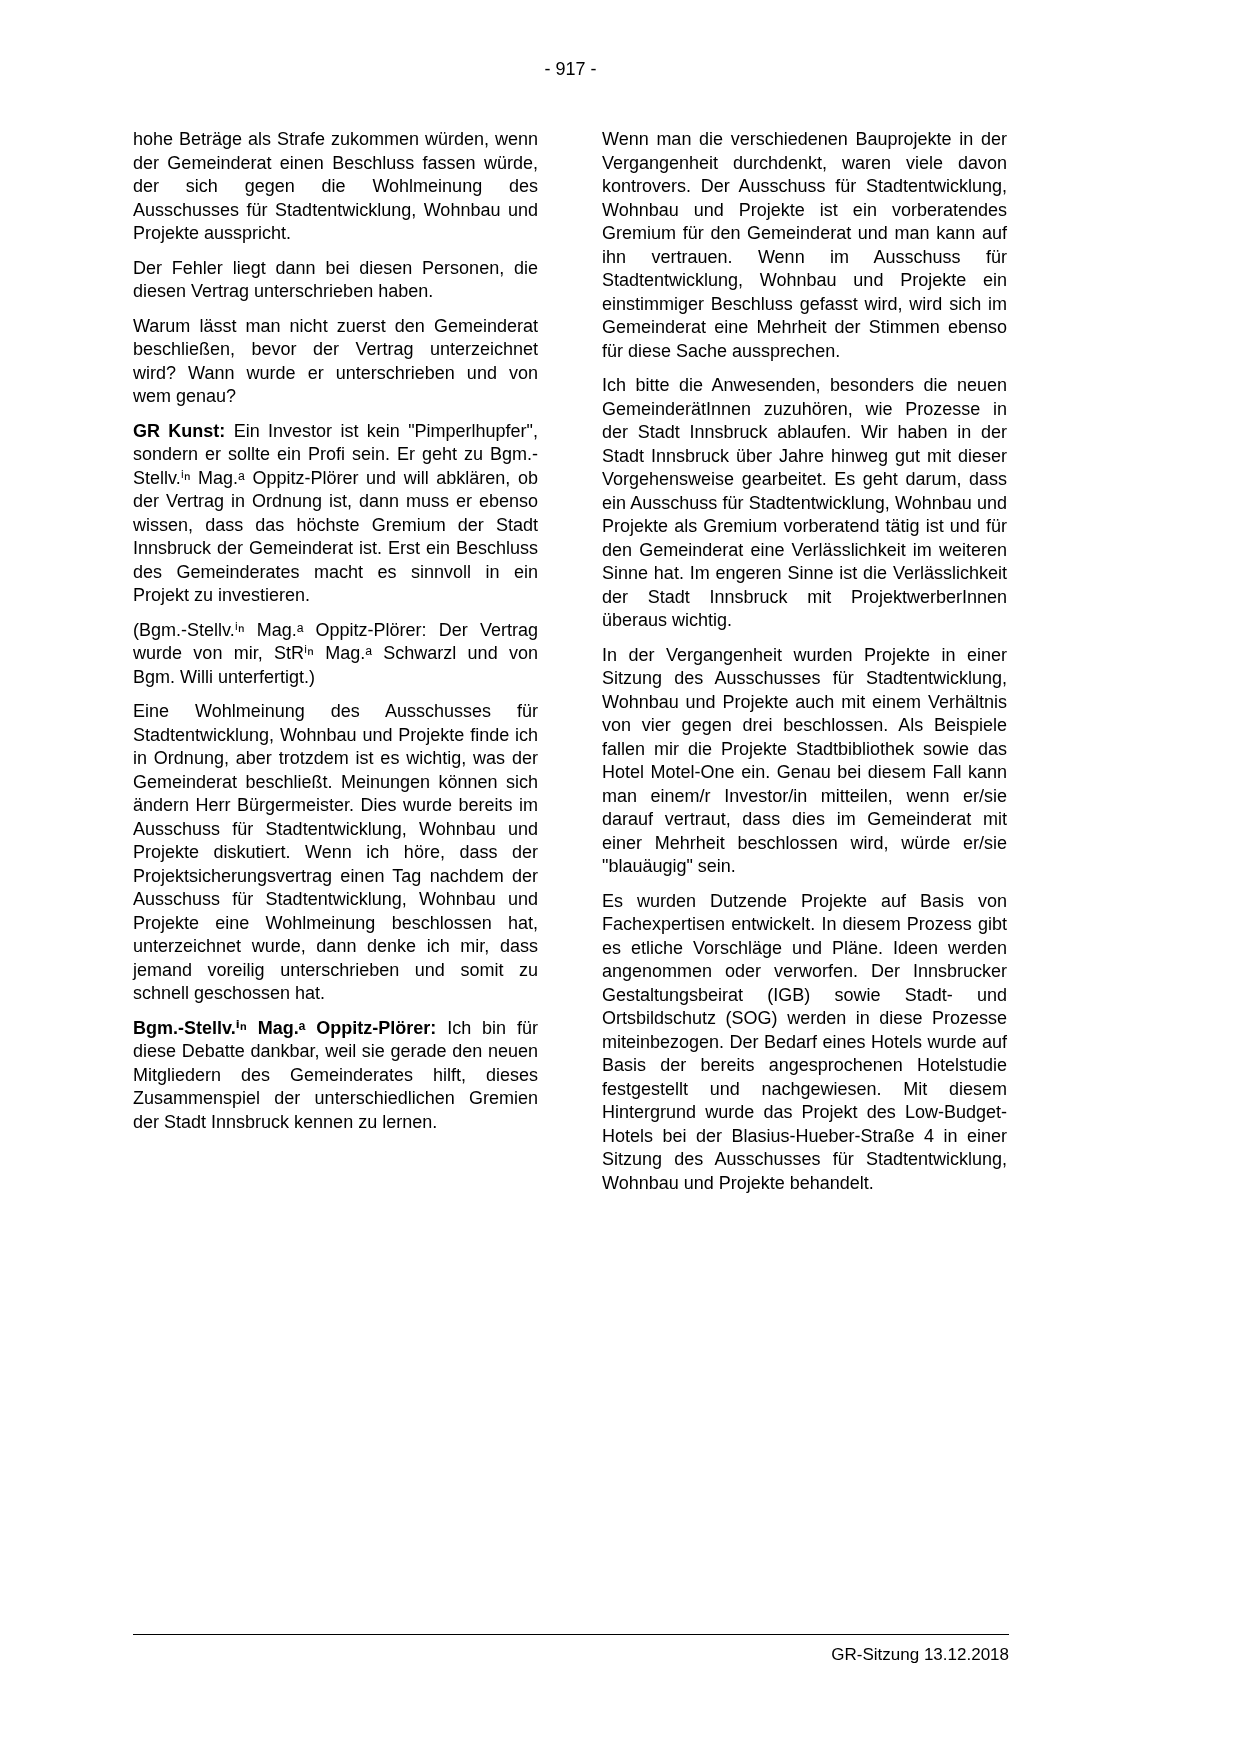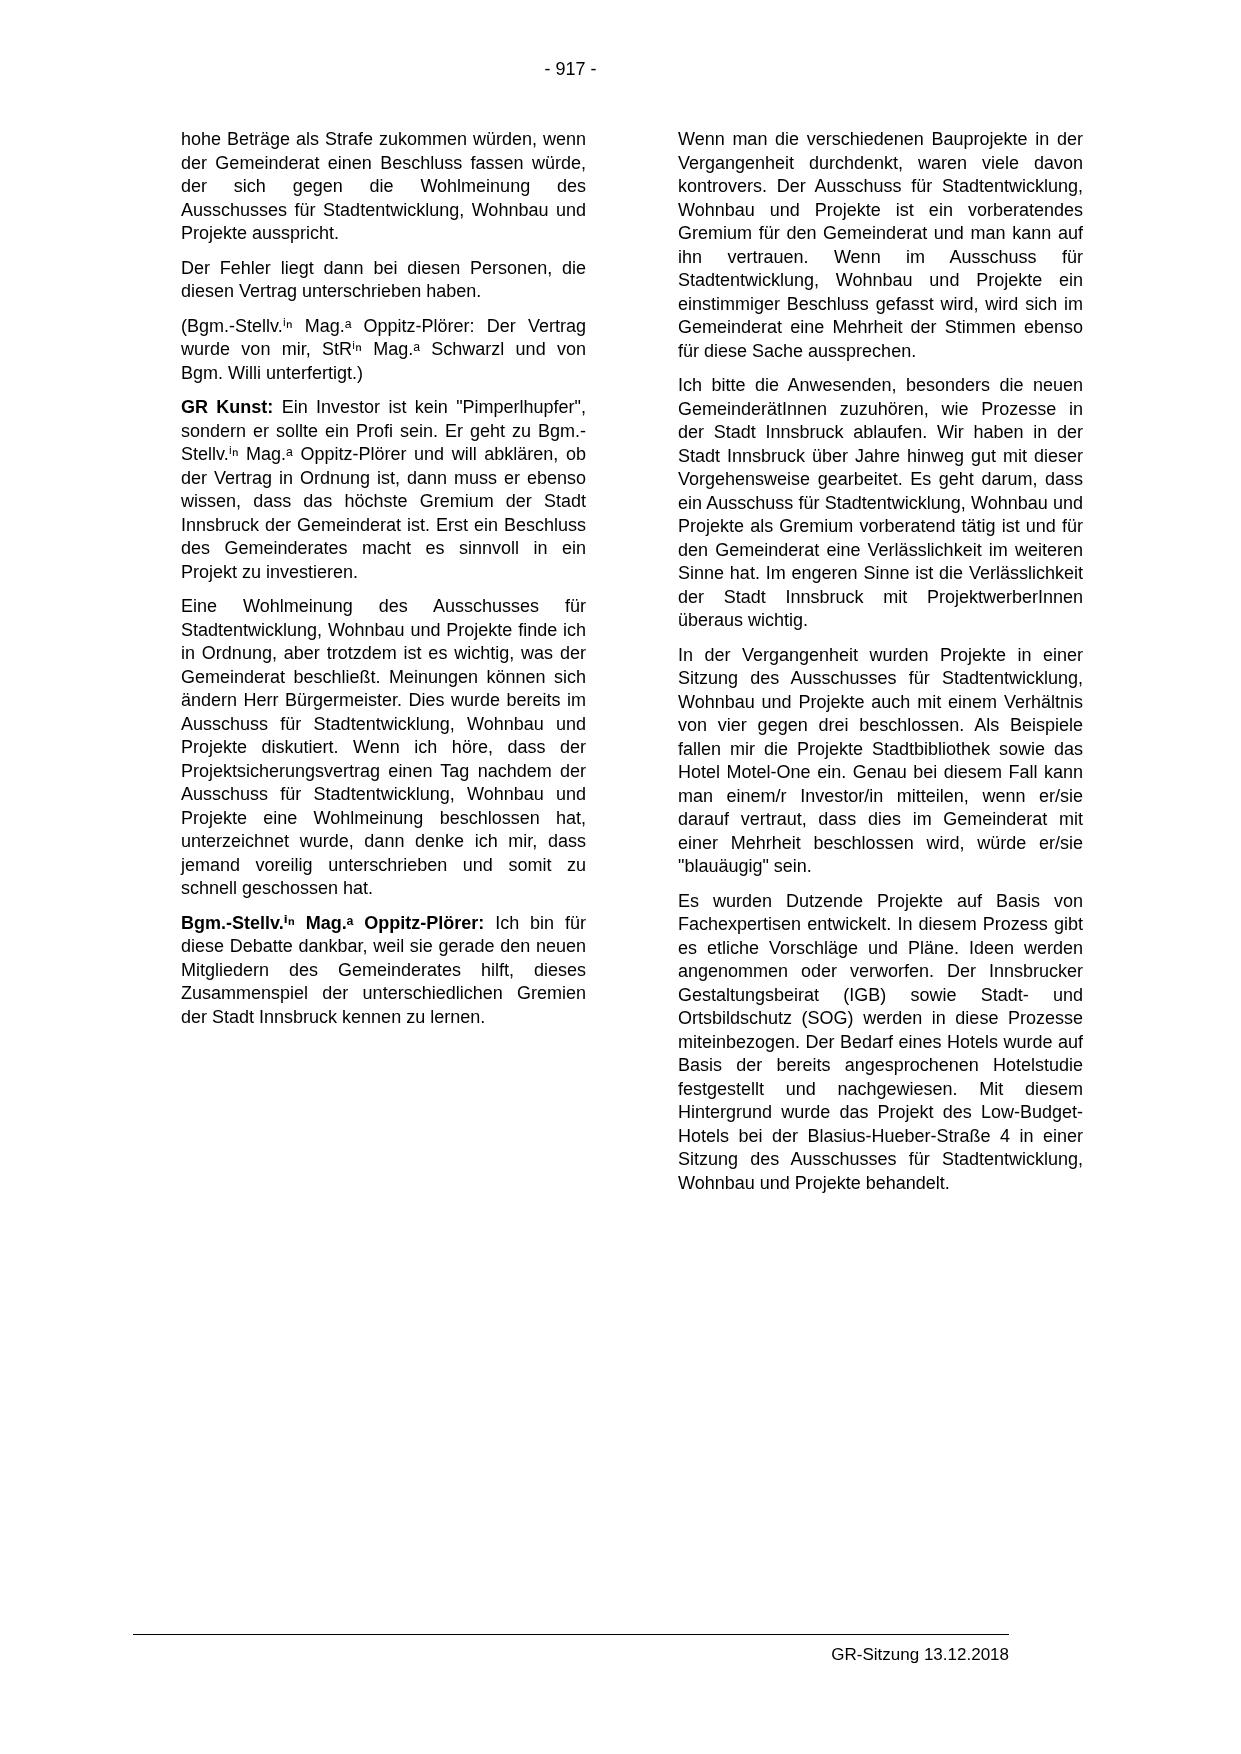--- a/index.html
+++ b/index.html
@@ -21,22 +21,21 @@
     text-align: center;
     font-size: 18px;
     line-height: 23px;
   }
   .content {
     position: absolute;
     top: 128px;
     left: 133px;
     width: 875px;
     display: flex;
-    gap: 92px;
-    margin-left: 48px;
+    gap: 64px;
   }
   .col { width: 405px; flex: 0 0 405px; }
   .col p {
     margin: 0 0 11px 0;
     font-size: 18px;
     line-height: 23.5px;
     text-align: justify;
     -webkit-hyphens: auto;
     hyphens: auto;
   }
@@ -62,22 +61,23 @@
 </head>
 <body>
 
 <div class="page">
   <div class="page-number">- 917 -</div>
 
   <div class="content">
     <div class="col" id="col-left">
         <p>hohe Beträge als Strafe zukommen würden, wenn der Gemeinderat einen Beschluss fassen würde, der sich gegen die Wohlmeinung des Ausschusses für Stadtentwicklung, Wohnbau und Projekte ausspricht.</p>
         <p>Der Fehler liegt dann bei diesen Personen, die diesen Vertrag unterschrieben haben.</p>
+        <p>Warum lässt man nicht zuerst den Gemeinderat beschließen, bevor der Vertrag unterzeichnet wird? Wann wurde er unterschrieben und von wem genau?</p>
+        <p><strong>GR Kunst: </strong>Ein Investor ist kein "Pimperlhupfer", sondern er sollte ein Profi sein. Er geht zu Bgm.-Stellv.ⁱⁿ Mag.ᵃ Oppitz-Plörer und will abklären, ob der Vertrag in Ordnung ist, dann muss er ebenso wissen, dass das höchste Gremium der Stadt Innsbruck der Gemeinderat ist. Erst ein Beschluss des Gemeinderates macht es sinnvoll in ein Projekt zu investieren.</p>
         <p>(Bgm.-Stellv.ⁱⁿ Mag.ᵃ Oppitz-Plörer: Der Vertrag wurde von mir, StRⁱⁿ Mag.ᵃ Schwarzl und von Bgm. Willi unterfertigt.)</p>
-        <p><strong>GR Kunst: </strong>Ein Investor ist kein "Pimperlhupfer", sondern er sollte ein Profi sein. Er geht zu Bgm.-Stellv.ⁱⁿ Mag.ᵃ Oppitz-Plörer und will abklären, ob der Vertrag in Ordnung ist, dann muss er ebenso wissen, dass das höchste Gremium der Stadt Innsbruck der Gemeinderat ist. Erst ein Beschluss des Gemeinderates macht es sinnvoll in ein Projekt zu investieren.</p>
         <p>Eine Wohlmeinung des Ausschusses für Stadtentwicklung, Wohnbau und Projekte finde ich in Ordnung, aber trotzdem ist es wichtig, was der Gemeinderat beschließt. Meinungen können sich ändern Herr Bürgermeister. Dies wurde bereits im Ausschuss für Stadtentwicklung, Wohnbau und Projekte diskutiert. Wenn ich höre, dass der Projektsicherungsvertrag einen Tag nachdem der Ausschuss für Stadtentwicklung, Wohnbau und Projekte eine Wohlmeinung beschlossen hat, unterzeichnet wurde, dann denke ich mir, dass jemand voreilig unterschrieben und somit zu schnell geschossen hat.</p>
         <p><strong>Bgm.-Stellv.ⁱⁿ Mag.ᵃ Oppitz-Plörer: </strong>Ich bin für diese Debatte dankbar, weil sie gerade den neuen Mitgliedern des Gemeinderates hilft, dieses Zusammenspiel der unterschiedlichen Gremien der Stadt Innsbruck kennen zu lernen.</p>
       </div>
     <div class="col" id="col-right">
         <p>Wenn man die verschiedenen Bauprojekte in der Vergangenheit durchdenkt, waren viele davon kontrovers. Der Ausschuss für Stadtentwicklung, Wohnbau und Projekte ist ein vorberatendes Gremium für den Gemeinderat und man kann auf ihn vertrauen. Wenn im Ausschuss für Stadtentwicklung, Wohnbau und Projekte ein einstimmiger Beschluss gefasst wird, wird sich im Gemeinderat eine Mehrheit der Stimmen ebenso für diese Sache aussprechen.</p>
         <p>Ich bitte die Anwesenden, besonders die neuen GemeinderätInnen zuzuhören, wie Prozesse in der Stadt Innsbruck ablaufen. Wir haben in der Stadt Innsbruck über Jahre hinweg gut mit dieser Vorgehensweise gearbeitet. Es geht darum, dass ein Ausschuss für Stadtentwicklung, Wohnbau und Projekte als Gremium vorberatend tätig ist und für den Gemeinderat eine Verlässlichkeit im weiteren Sinne hat. Im engeren Sinne ist die Verlässlichkeit der Stadt Innsbruck mit ProjektwerberInnen überaus wichtig.</p>
         <p>In der Vergangenheit wurden Projekte in einer Sitzung des Ausschusses für Stadtentwicklung, Wohnbau und Projekte auch mit einem Verhältnis von vier gegen drei beschlossen. Als Beispiele fallen mir die Projekte Stadtbibliothek sowie das Hotel Motel-One ein. Genau bei diesem Fall kann man einem/r Investor/in mitteilen, wenn er/sie darauf vertraut, dass dies im Gemeinderat mit einer Mehrheit beschlossen wird, würde er/sie "blauäugig" sein.</p>
         <p>Es wurden Dutzende Projekte auf Basis von Fachexpertisen entwickelt. In diesem Prozess gibt es etliche Vorschläge und Pläne. Ideen werden angenommen oder verworfen. Der Innsbrucker Gestaltungsbeirat (IGB) sowie Stadt- und Ortsbildschutz (SOG) werden in diese Prozesse miteinbezogen. Der Bedarf eines Hotels wurde auf Basis der bereits angesprochenen Hotelstudie festgestellt und nachgewiesen. Mit diesem Hintergrund wurde das Projekt des Low-Budget-Hotels bei der Blasius-Hueber-Straße 4 in einer Sitzung des Ausschusses für Stadtentwicklung, Wohnbau und Projekte behandelt.</p>
       </div>
   </div>

